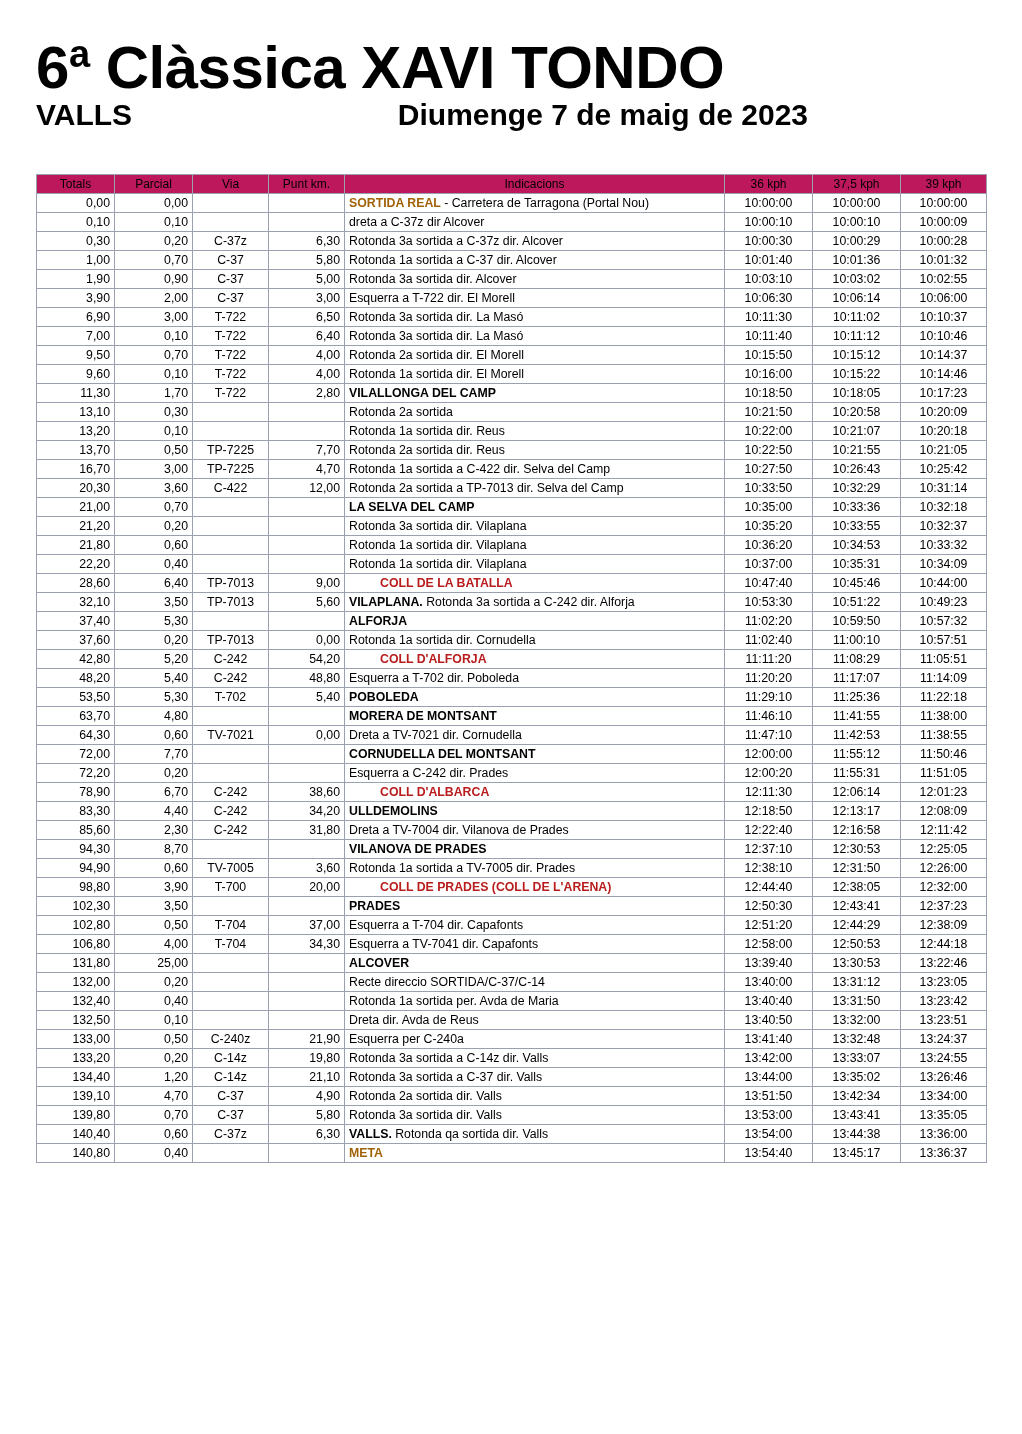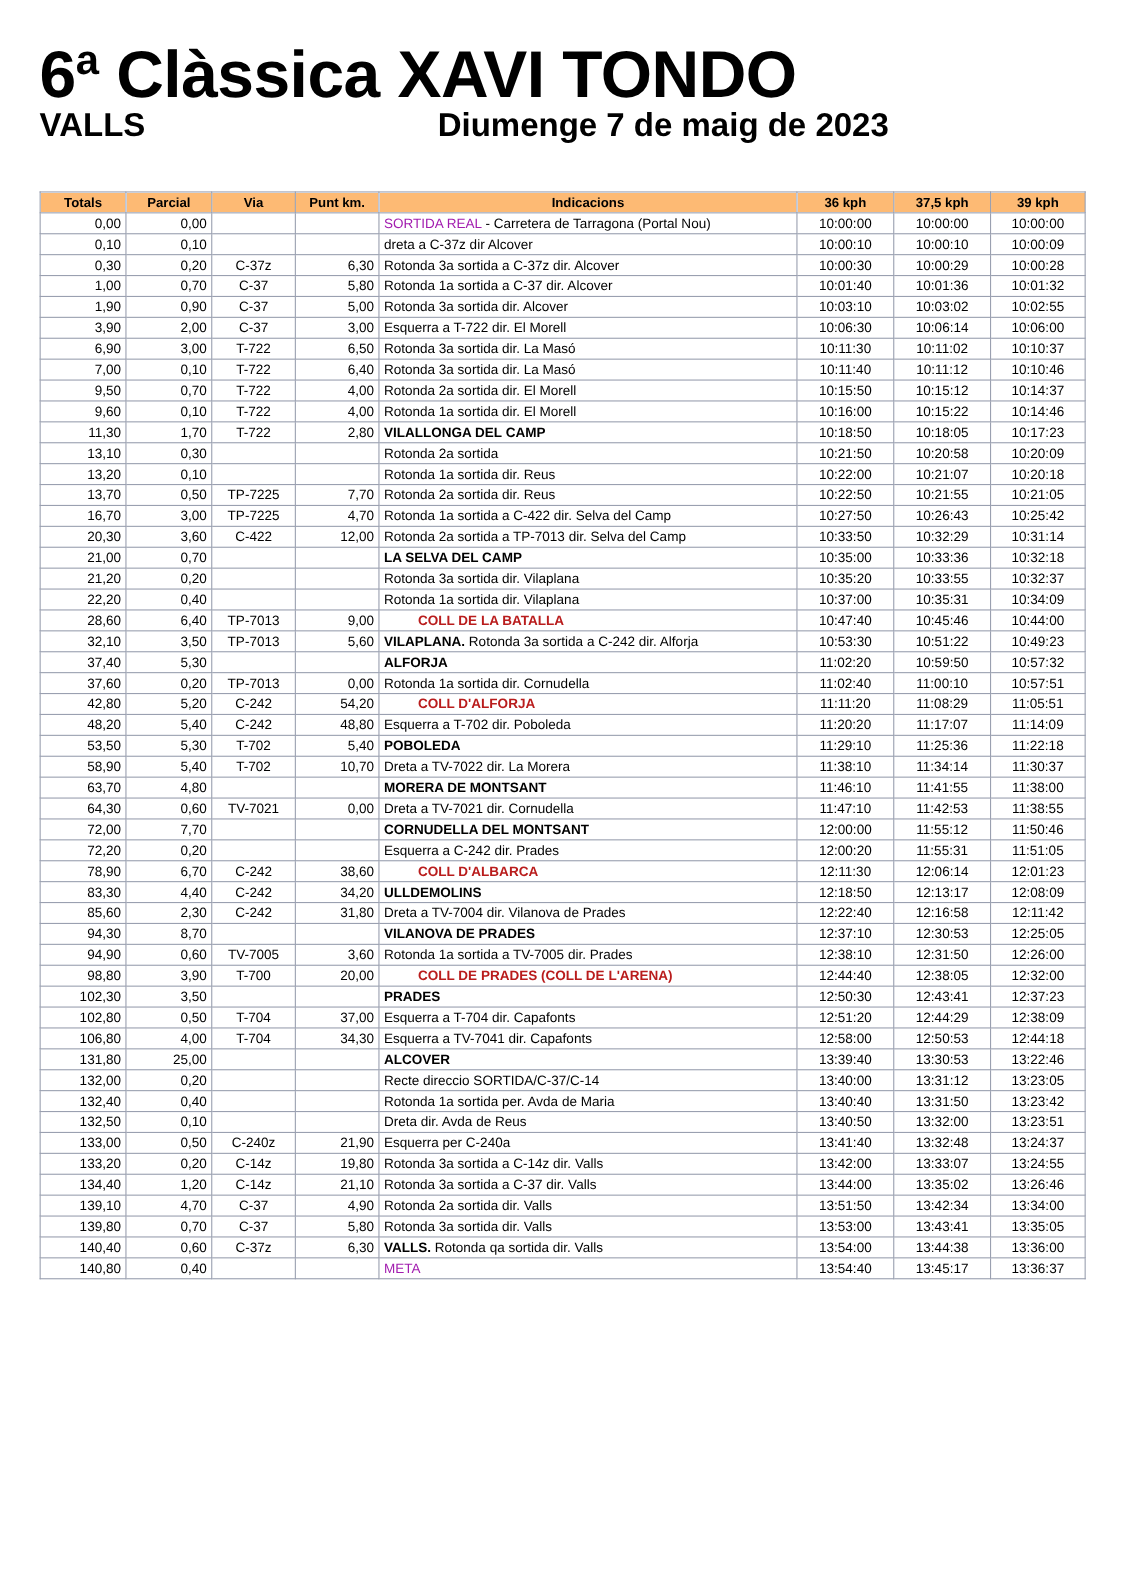--- a/index.html
+++ b/index.html
@@ -61,22 +61,22 @@
   table.route th,
   table.route td {
     border: 1px solid #9aa0b0;
     padding: 1px 4px;
     height: 19px;
     box-sizing: border-box;
     overflow: hidden;
     white-space: nowrap;
   }
   table.route thead th {
-    background: #fdba74;
-    font-weight: bold;
+    background: #be185d;
+    font-weight: normal;
     font-size: 12px;
     text-align: center;
   }
   thead th.h-ind {
     text-align: left;
   }
   
   col.c-totals   { width: 78px; }
   col.c-parcial  { width: 78px; }
   col.c-via      { width: 76px; }
@@ -86,21 +86,21 @@
   col.c-s2       { width: 88px; }
   col.c-s3       { width: 86px; }
 
   td.num { text-align: right; padding-right: 8px; }
   td.ctr { text-align: center; }
   td.ind { text-align: left; padding-left: 6px; }
   td.tm  { text-align: center; }
 
   .bold { font-weight: bold; }
   .red  { color: #b91c1c; font-weight: bold; margin-left: 31px; }
-  .blue { color: #a21caf; font-weight: normal; }
+  .blue { color: #a16207; font-weight: bold; }
 </style>
 </head>
 <body>
 
 <div class="page">
 
   <div class="title-main"><span>6</span><span class="title-sup">a</span><span> Clàssica XAVI TONDO</span></div>
 
   <div class="subtitle-row">
     <div class="subtitle-left">VALLS</div>
@@ -305,20 +305,30 @@
           <td class="num">21,20</td>
           <td class="num">0,20</td>
           <td class="ctr"></td>
           <td class="num"></td>
           <td class="ind"><span>Rotonda 3a sortida dir. Vilaplana</span></td>
           <td class="tm">10:35:20</td>
           <td class="tm">10:33:55</td>
           <td class="tm">10:32:37</td>
         </tr>
         <tr>
+          <td class="num">21,80</td>
+          <td class="num">0,60</td>
+          <td class="ctr"></td>
+          <td class="num"></td>
+          <td class="ind"><span>Rotonda 1a sortida dir. Vilaplana</span></td>
+          <td class="tm">10:36:20</td>
+          <td class="tm">10:34:53</td>
+          <td class="tm">10:33:32</td>
+        </tr>
+        <tr>
           <td class="num">22,20</td>
           <td class="num">0,40</td>
           <td class="ctr"></td>
           <td class="num"></td>
           <td class="ind"><span>Rotonda 1a sortida dir. Vilaplana</span></td>
           <td class="tm">10:37:00</td>
           <td class="tm">10:35:31</td>
           <td class="tm">10:34:09</td>
         </tr>
         <tr>
@@ -385,30 +395,20 @@
           <td class="num">53,50</td>
           <td class="num">5,30</td>
           <td class="ctr">T-702</td>
           <td class="num">5,40</td>
           <td class="ind"><span class="bold">POBOLEDA</span></td>
           <td class="tm">11:29:10</td>
           <td class="tm">11:25:36</td>
           <td class="tm">11:22:18</td>
         </tr>
         <tr>
-          <td class="num">58,90</td>
-          <td class="num">5,40</td>
-          <td class="ctr">T-702</td>
-          <td class="num">10,70</td>
-          <td class="ind"><span>Dreta a TV-7022 dir. La Morera</span></td>
-          <td class="tm">11:38:10</td>
-          <td class="tm">11:34:14</td>
-          <td class="tm">11:30:37</td>
-        </tr>
-        <tr>
           <td class="num">63,70</td>
           <td class="num">4,80</td>
           <td class="ctr"></td>
           <td class="num"></td>
           <td class="ind"><span class="bold">MORERA DE MONTSANT</span></td>
           <td class="tm">11:46:10</td>
           <td class="tm">11:41:55</td>
           <td class="tm">11:38:00</td>
         </tr>
         <tr>

